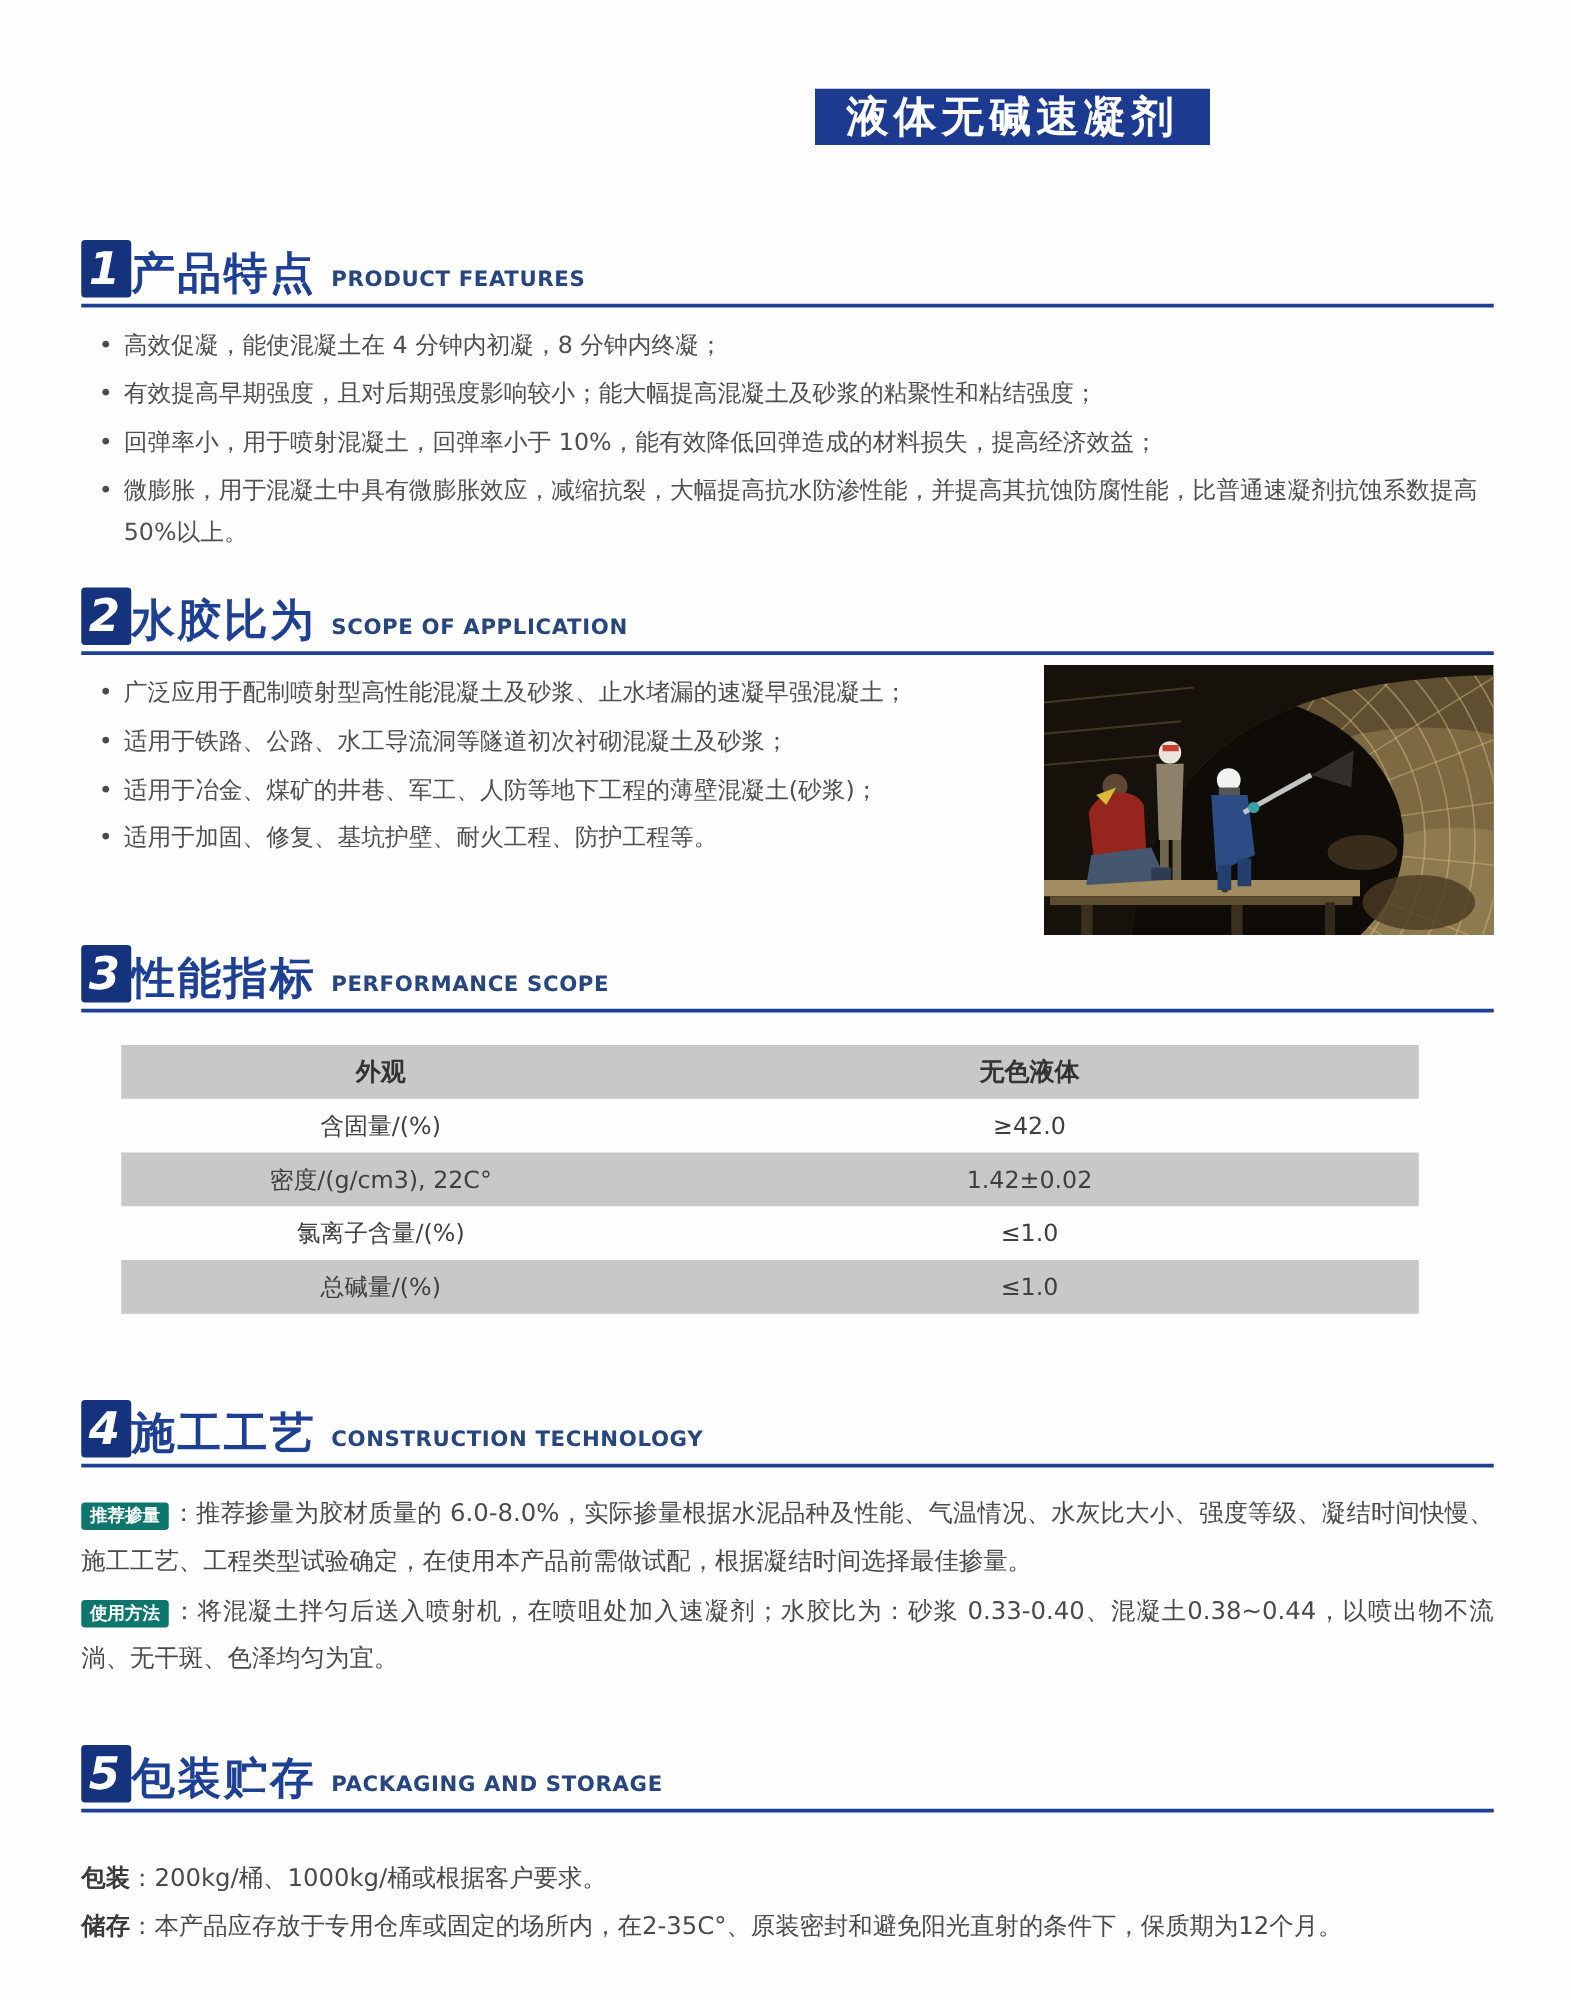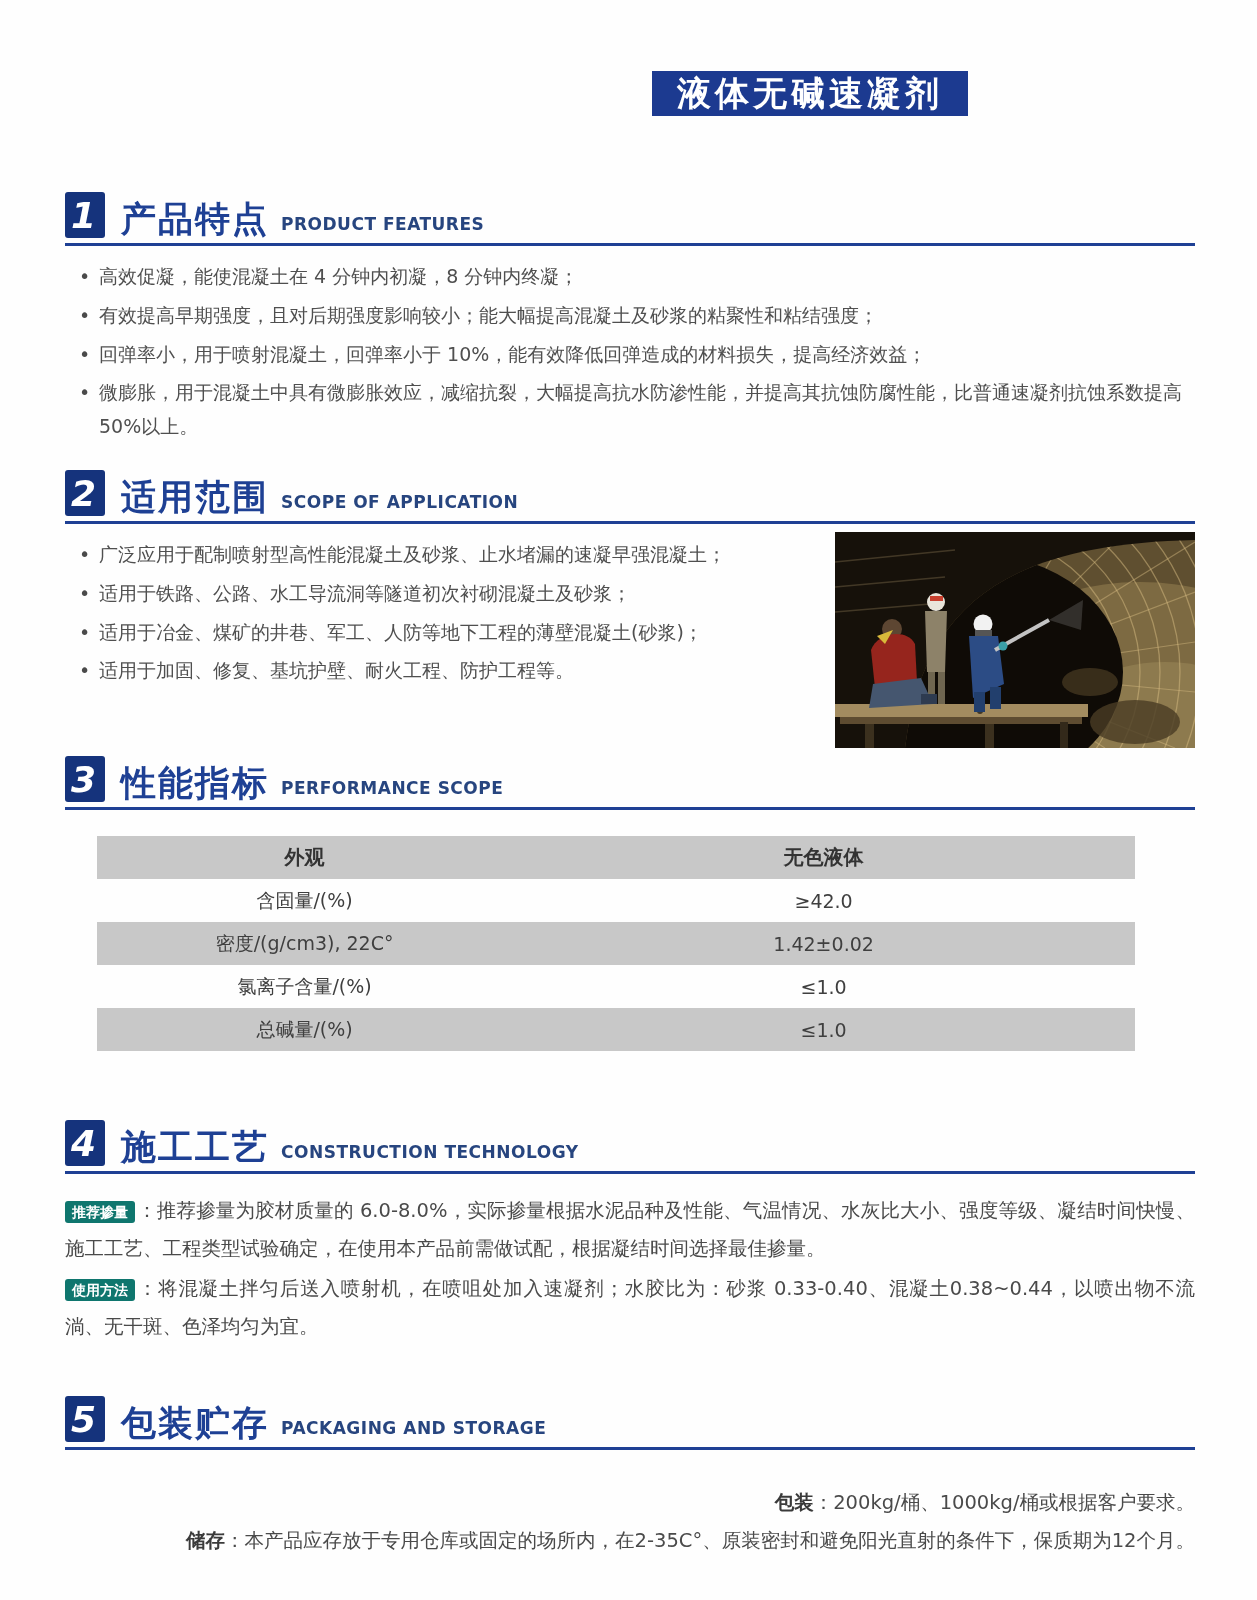--- a/index.html
+++ b/index.html
@@ -55,21 +55,20 @@
     font-weight: bold;
     font-style: italic;
     display: flex; align-items: center; justify-content: center;
     padding-right: 3px;
     flex-shrink: 0;
   }
   .sec-cn {
     font-size: 35px;
     font-weight: bold;
     color: #1e4094;
-    margin-left: 16px;
     line-height: 1.1;
     letter-spacing: 2px;
   }
   .sec-en {
     font-size: 17px;
     font-weight: bold;
     color: #27457f;
     margin-left: 12px;
     padding-bottom: 4px;
     letter-spacing: 0.5px;
@@ -130,21 +129,21 @@
     background: #0f766e;
     color: #ffffff;
     font-weight: bold;
     font-size: 14px;
     line-height: 1.45;
     padding: 1px 7px;
     border-radius: 3px;
     margin-right: 2px;
   }
   
-  .pack-items { margin-top: 34px; text-align: right; }
+  .pack-items { margin-top: 34px; }
   .pack-line {
     font-size: 19.5px;
     color: #4a4a4a;
     line-height: 1.95;
   }
   .pack-lbl { font-weight: bold; color: #3a3a3a; }
 </style>
 </head>
 <body>
 
@@ -162,21 +161,21 @@
       <li>高效促凝，能使混凝土在 4 分钟内初凝，8 分钟内终凝；</li>
       <li>有效提高早期强度，且对后期强度影响较小；能大幅提高混凝土及砂浆的粘聚性和粘结强度；</li>
       <li>回弹率小，用于喷射混凝土，回弹率小于 10%，能有效降低回弹造成的材料损失，提高经济效益；</li>
       <li>微膨胀，用于混凝土中具有微膨胀效应，减缩抗裂，大幅提高抗水防渗性能，并提高其抗蚀防腐性能，比普通速凝剂抗蚀系数提高 50%以上。</li>
     </ul>
   </div>
 
   <div class="section sec2">
     <div class="sec-head">
       <span class="sec-num">2</span>
-      <span class="sec-cn">适用范围</span>
+      <span class="sec-cn">水胶比为</span>
       <span class="sec-en">SCOPE OF APPLICATION</span>
     </div>
     <div class="sec2-body">
       <ul class="bullets">
         <li>广泛应用于配制喷射型高性能混凝土及砂浆、止水堵漏的速凝早强混凝土；</li>
         <li>适用于铁路、公路、水工导流洞等隧道初次衬砌混凝土及砂浆；</li>
         <li>适用于冶金、煤矿的井巷、军工、人防等地下工程的薄壁混凝土(砂浆)；</li>
         <li>适用于加固、修复、基坑护壁、耐火工程、防护工程等。</li>
       </ul>
       <div class="photo-frame">

